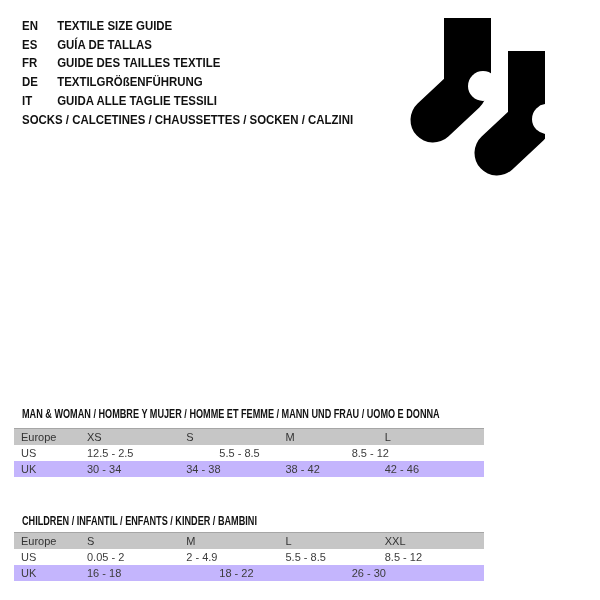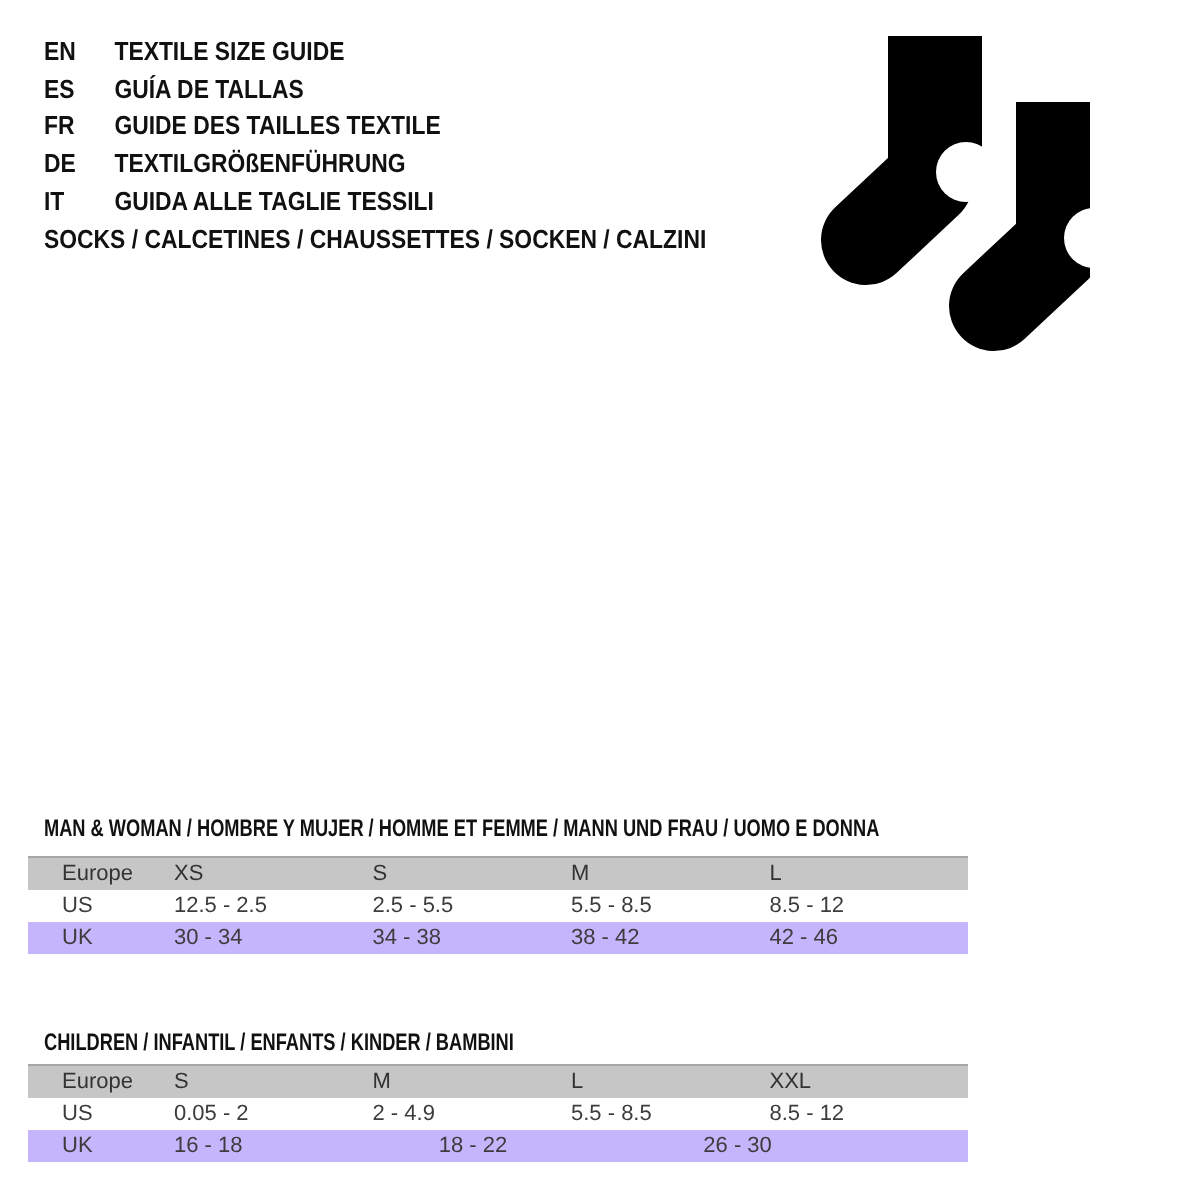--- a/index.html
+++ b/index.html
@@ -82,21 +82,21 @@
   .t-alt { background: #c4b5fd; }
   .cell {
     flex: 1 1 0;
     text-align: left;
     white-space: nowrap;
     overflow: visible;
   }
   .cell.label {
     flex: 0 0 73px;
     text-align: left;
-    padding-left: 17px;
+    padding-left: 7px;
   }
 </style>
 </head>
 <body>
 
 <div class="canvas">
 
   <div class="lang-list">
     <div class="lang-row">
       <span class="lang-code">EN</span>
@@ -143,21 +143,20 @@
     <div class="t-row t-head">
       <div class="cell label">Europe</div>
       <div class="cell">XS</div>
       <div class="cell">S</div>
       <div class="cell">M</div>
       <div class="cell">L</div>
     </div>
     <div class="t-row">
       <div class="cell label">US</div>
       <div class="cell">12.5 - 2.5</div>
-      <div class="cell">2.5 - 5.5</div>
       <div class="cell">5.5 - 8.5</div>
       <div class="cell">8.5 - 12</div>
     </div>
     <div class="t-row t-alt">
       <div class="cell label">UK</div>
       <div class="cell">30 - 34</div>
       <div class="cell">34 - 38</div>
       <div class="cell">38 - 42</div>
       <div class="cell">42 - 46</div>
     </div>

